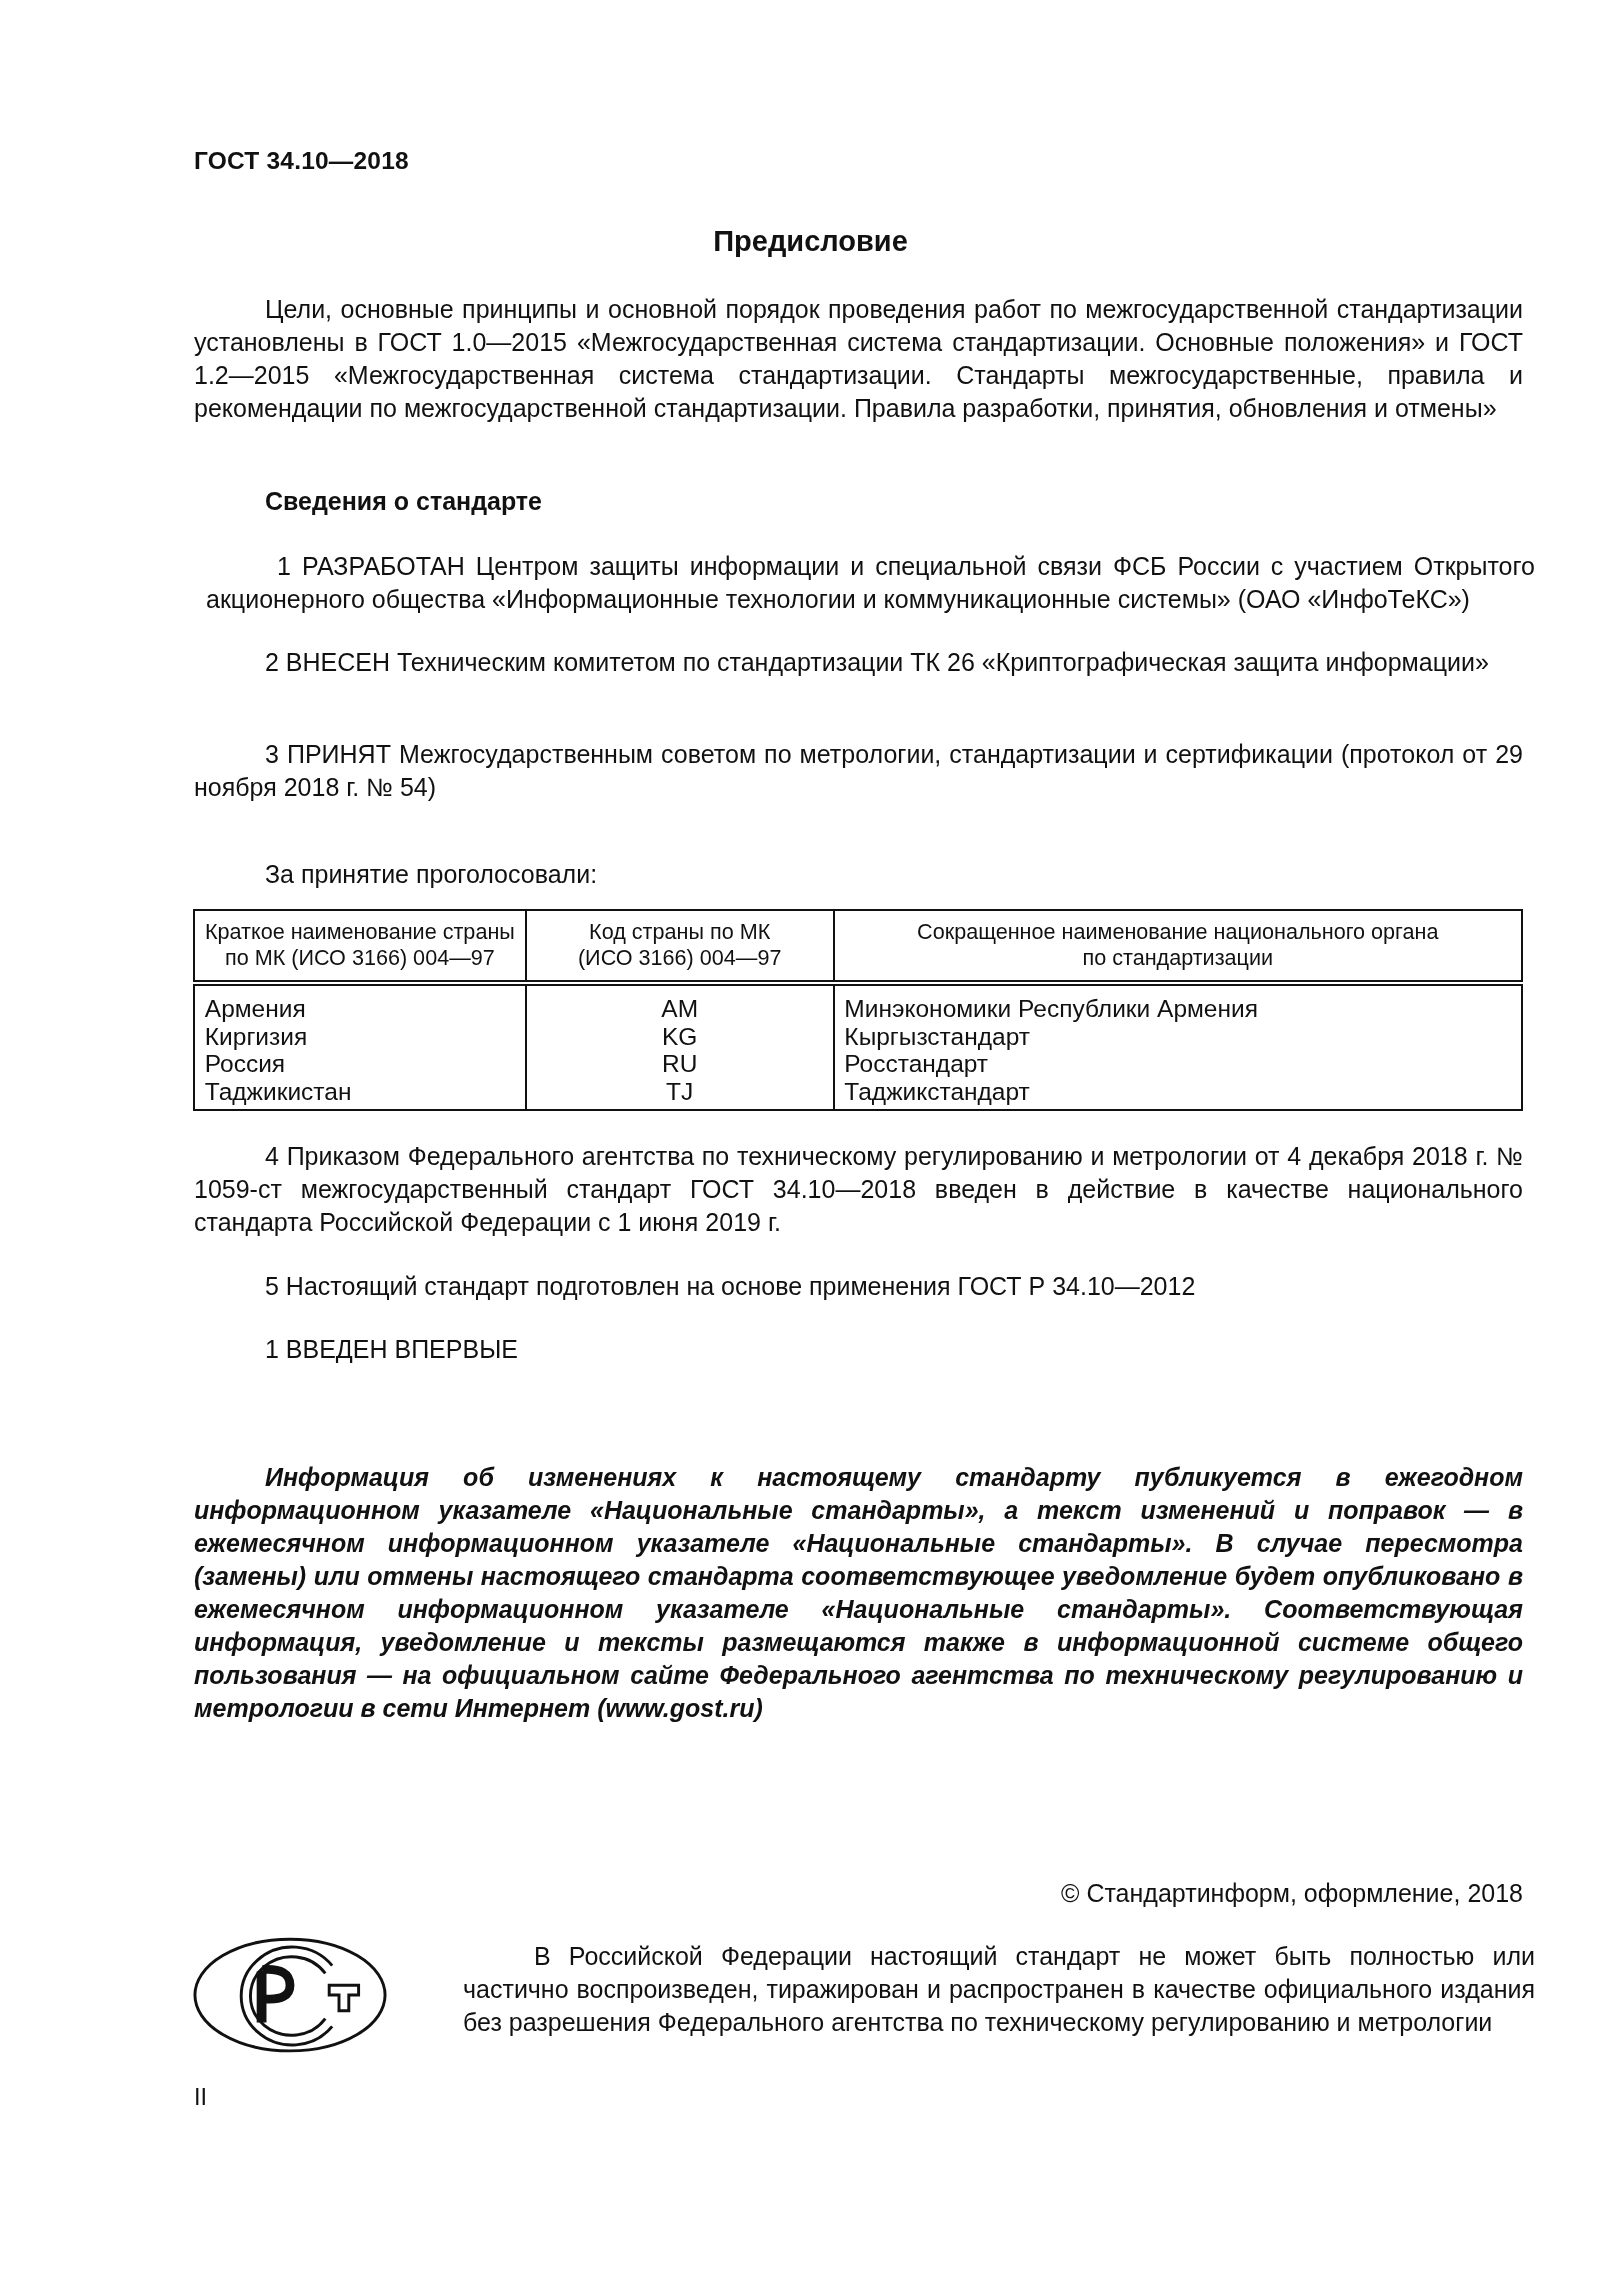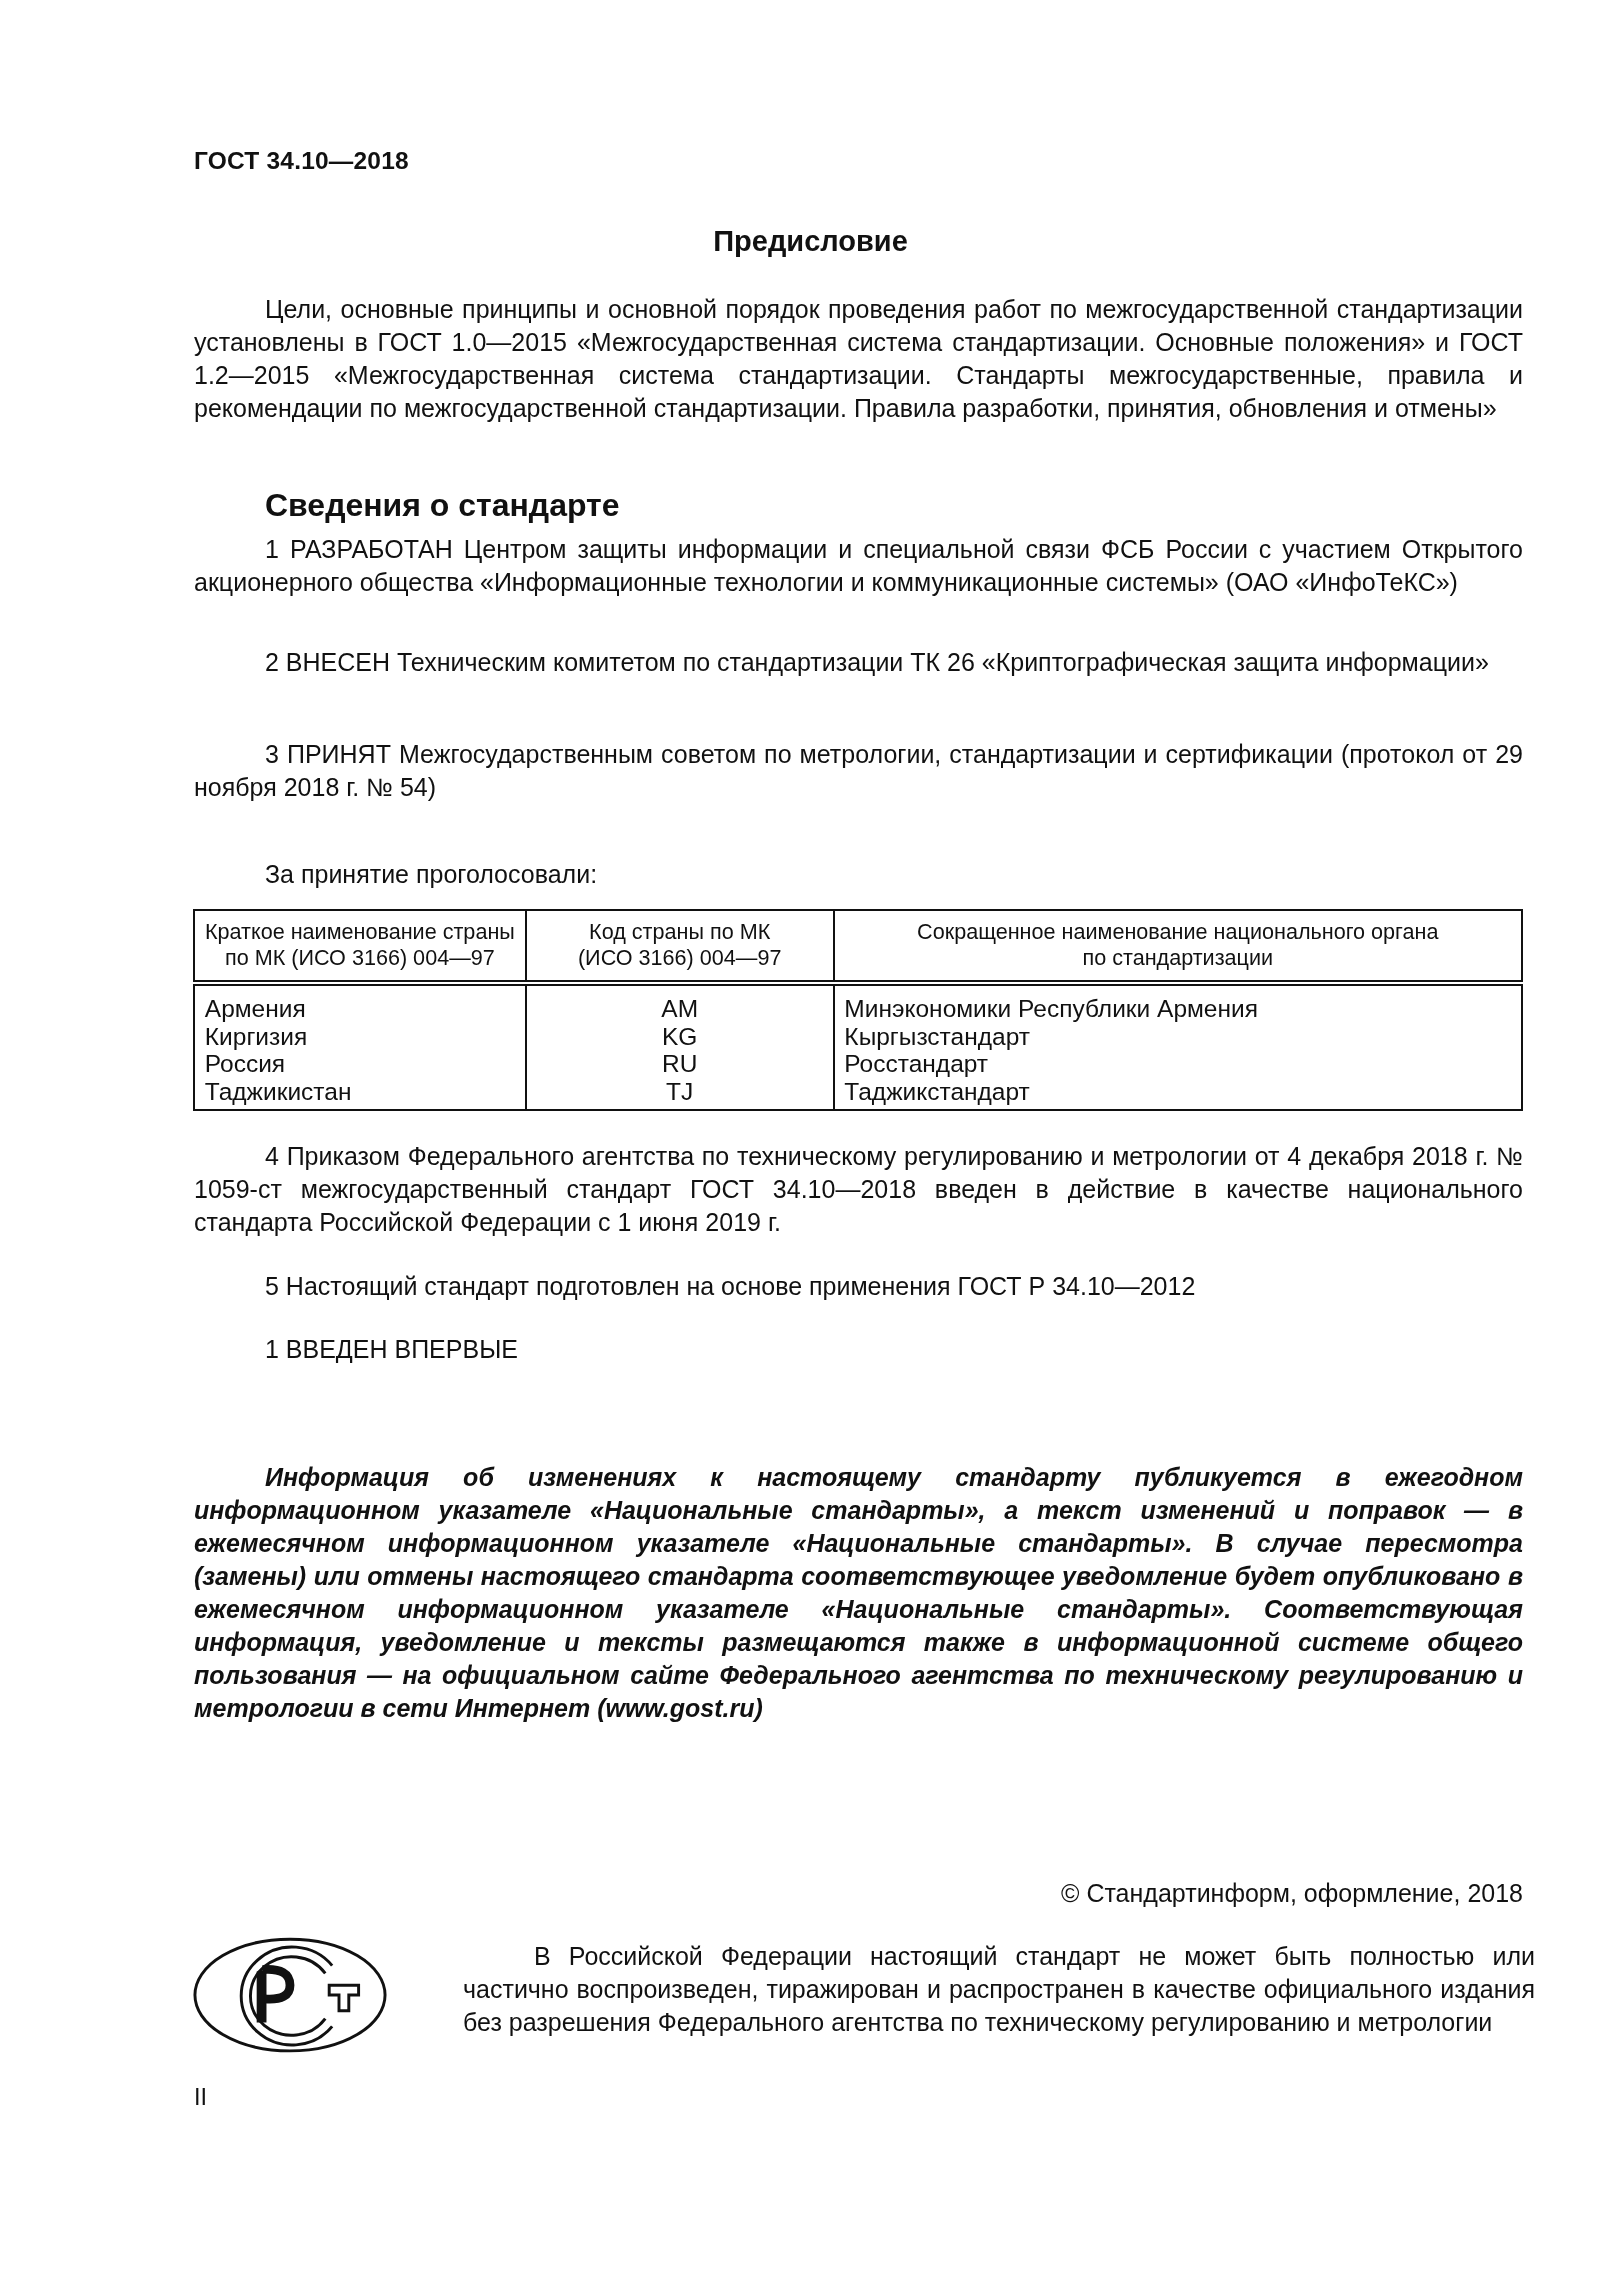--- a/index.html
+++ b/index.html
@@ -3,21 +3,21 @@
 <meta charset="utf-8">
 <style>
   html, body { margin:0; padding:0; background:#ffffff; }
   body { width:1621px; height:2293px; position:relative; overflow:hidden;
          font-family:"Liberation Sans", sans-serif; color:#111111; }
   .abs { position:absolute; }
   .doc-code { left:194px; top:147px; font-size:24.5px; font-weight:bold; letter-spacing:0.2px; }
   .title { left:0; width:1621px; top:225px; text-align:center; font-size:29px; font-weight:bold; }
   .para { left:194px; width:1329px; font-size:25px; line-height:33px; text-align:justify; }
   .para .ind { display:inline-block; width:71px; }
-  .sub { left:265px; font-size:32px; font-weight:bold; }
+  .sub { left:265px; font-size:25px; font-weight:bold; }
   .plain { left:265px; font-size:25px; }
   .italic { font-style:italic;font-weight:bold; }
 
   table.vote { position:absolute; left:193px; top:909px; width:1330px; border-collapse:collapse;
                font-size:21.6px; }
   table.vote th { font-weight:normal; text-align:center; line-height:26.5px; padding:7.8px 5.9px 7.8px 5.9px;
                   border-left:2px solid #111; border-right:2px solid #111; border-top:2.9px solid #111;
                   height:53px; }
   table.vote thead tr { border-bottom:6.9px double #111; }
   table.vote td { vertical-align:top; font-size:24.5px; line-height:27.4px; padding:9.8px 9.8px 3.9px 9.8px;
@@ -37,21 +37,21 @@
 <body>
 
 <div class="abs doc-code">ГОСТ 34.10—2018</div>
 
 <div class="abs title">Предисловие</div>
 
 <div class="abs para" style="top:293px;"><span class="ind"></span><span>Цели, основные принципы и основной порядок проведения работ по межгосударственной стандартизации установлены в ГОСТ 1.0—2015 «Межгосударственная система стандартизации. Основные положения» и ГОСТ 1.2—2015 «Межгосударственная система стандартизации. Стандарты межгосударственные, правила и рекомендации по межгосударственной стандартизации. Правила разработки, принятия, обновления и отмены»</span></div>
 
 <div class="abs sub" style="top:487px;">Сведения о стандарте</div>
 
-<div class="abs para" style="top:533px;"><span class="ind"></span><span>1  РАЗРАБОТАН Центром защиты информации и специальной связи ФСБ России с участием Открытого акционерного общества «Информационные технологии и коммуникационные системы» (ОАО «ИнфоТеКС»)</span></div>
+<div class="abs para" style="top:550px;margin-left:12px;"><span class="ind"></span><span>1  РАЗРАБОТАН Центром защиты информации и специальной связи ФСБ России с участием Открытого акционерного общества «Информационные технологии и коммуникационные системы» (ОАО «ИнфоТеКС»)</span></div>
 
 <div class="abs para" style="top:646px;"><span class="ind"></span><span>2  ВНЕСЕН Техническим комитетом по стандартизации ТК 26 «Криптографическая защита информации»</span></div>
 
 <div class="abs para" style="top:738px;"><span class="ind"></span><span>3  ПРИНЯТ Межгосударственным советом по метрологии, стандартизации и сертификации (протокол от 29 ноября 2018 г. № 54)</span></div>
 
 <div class="abs plain" style="top:860px;">За принятие проголосовали:</div>
 
 <table class="vote">
   <thead>
     <tr>

